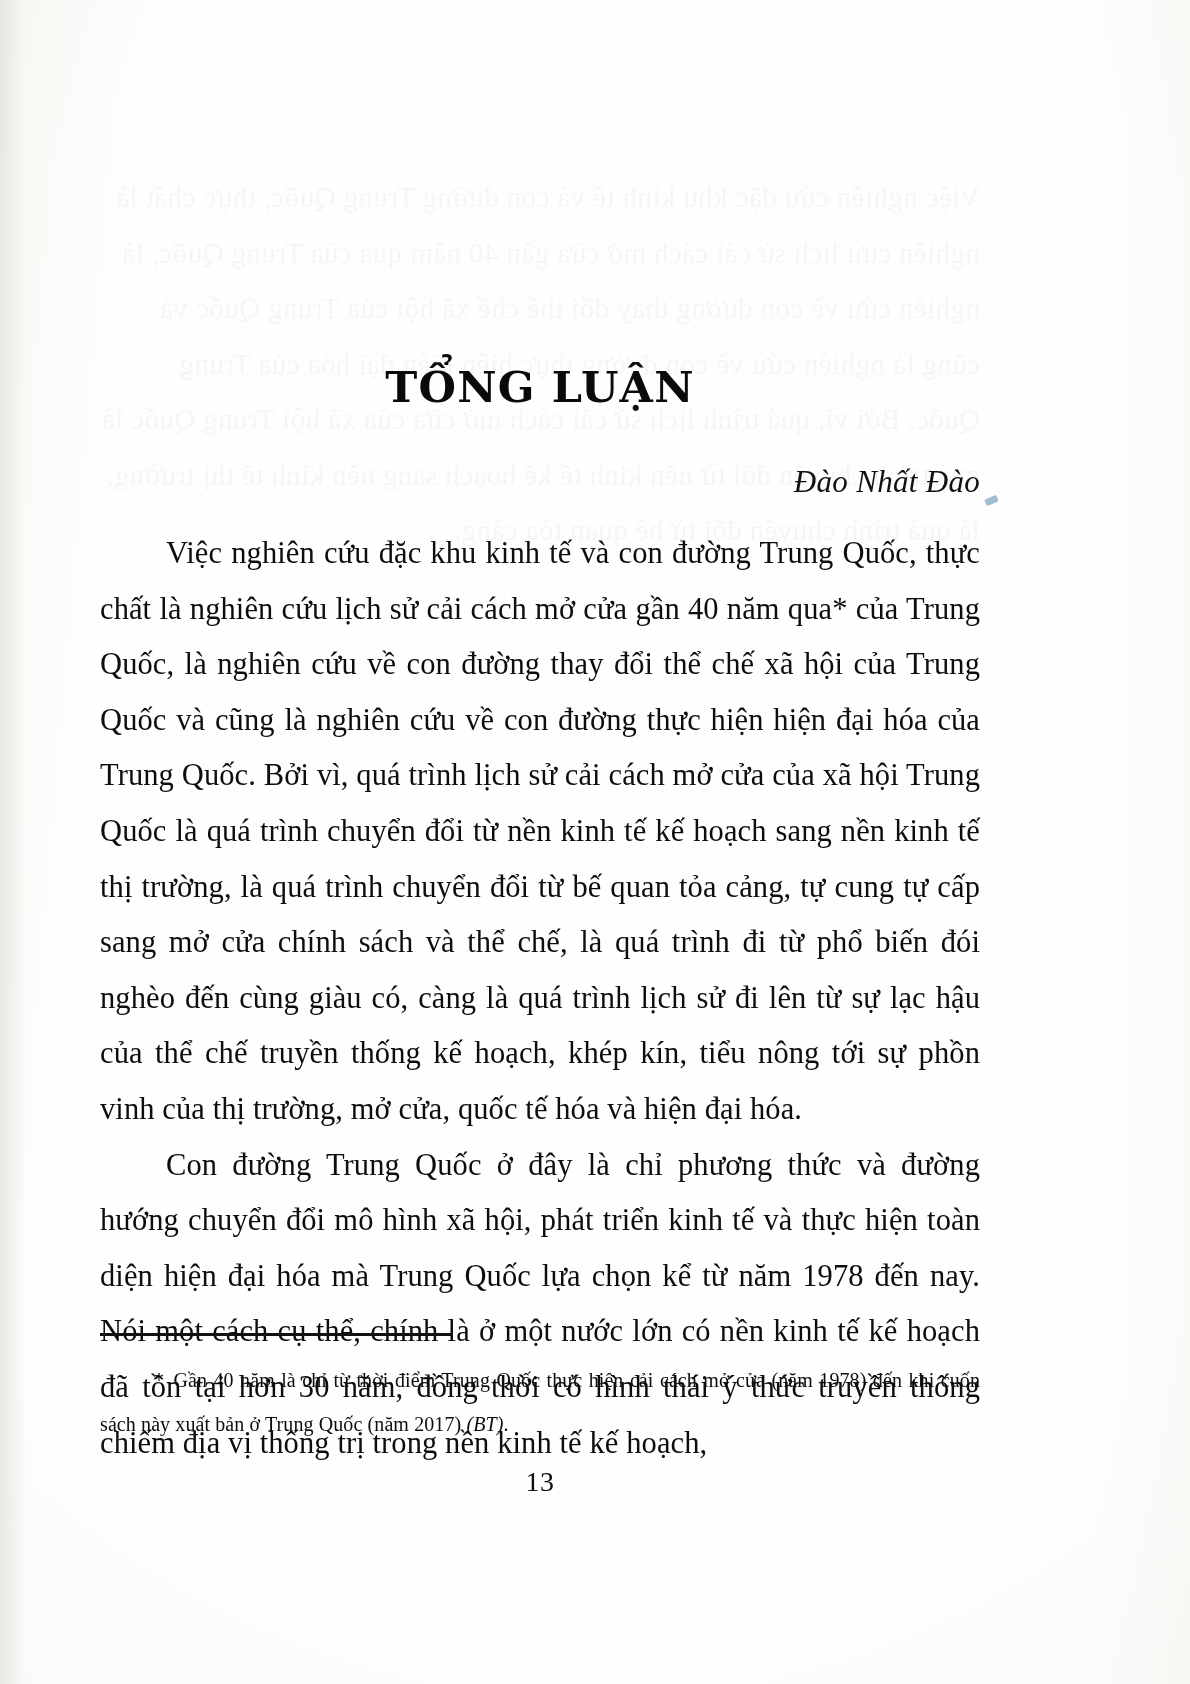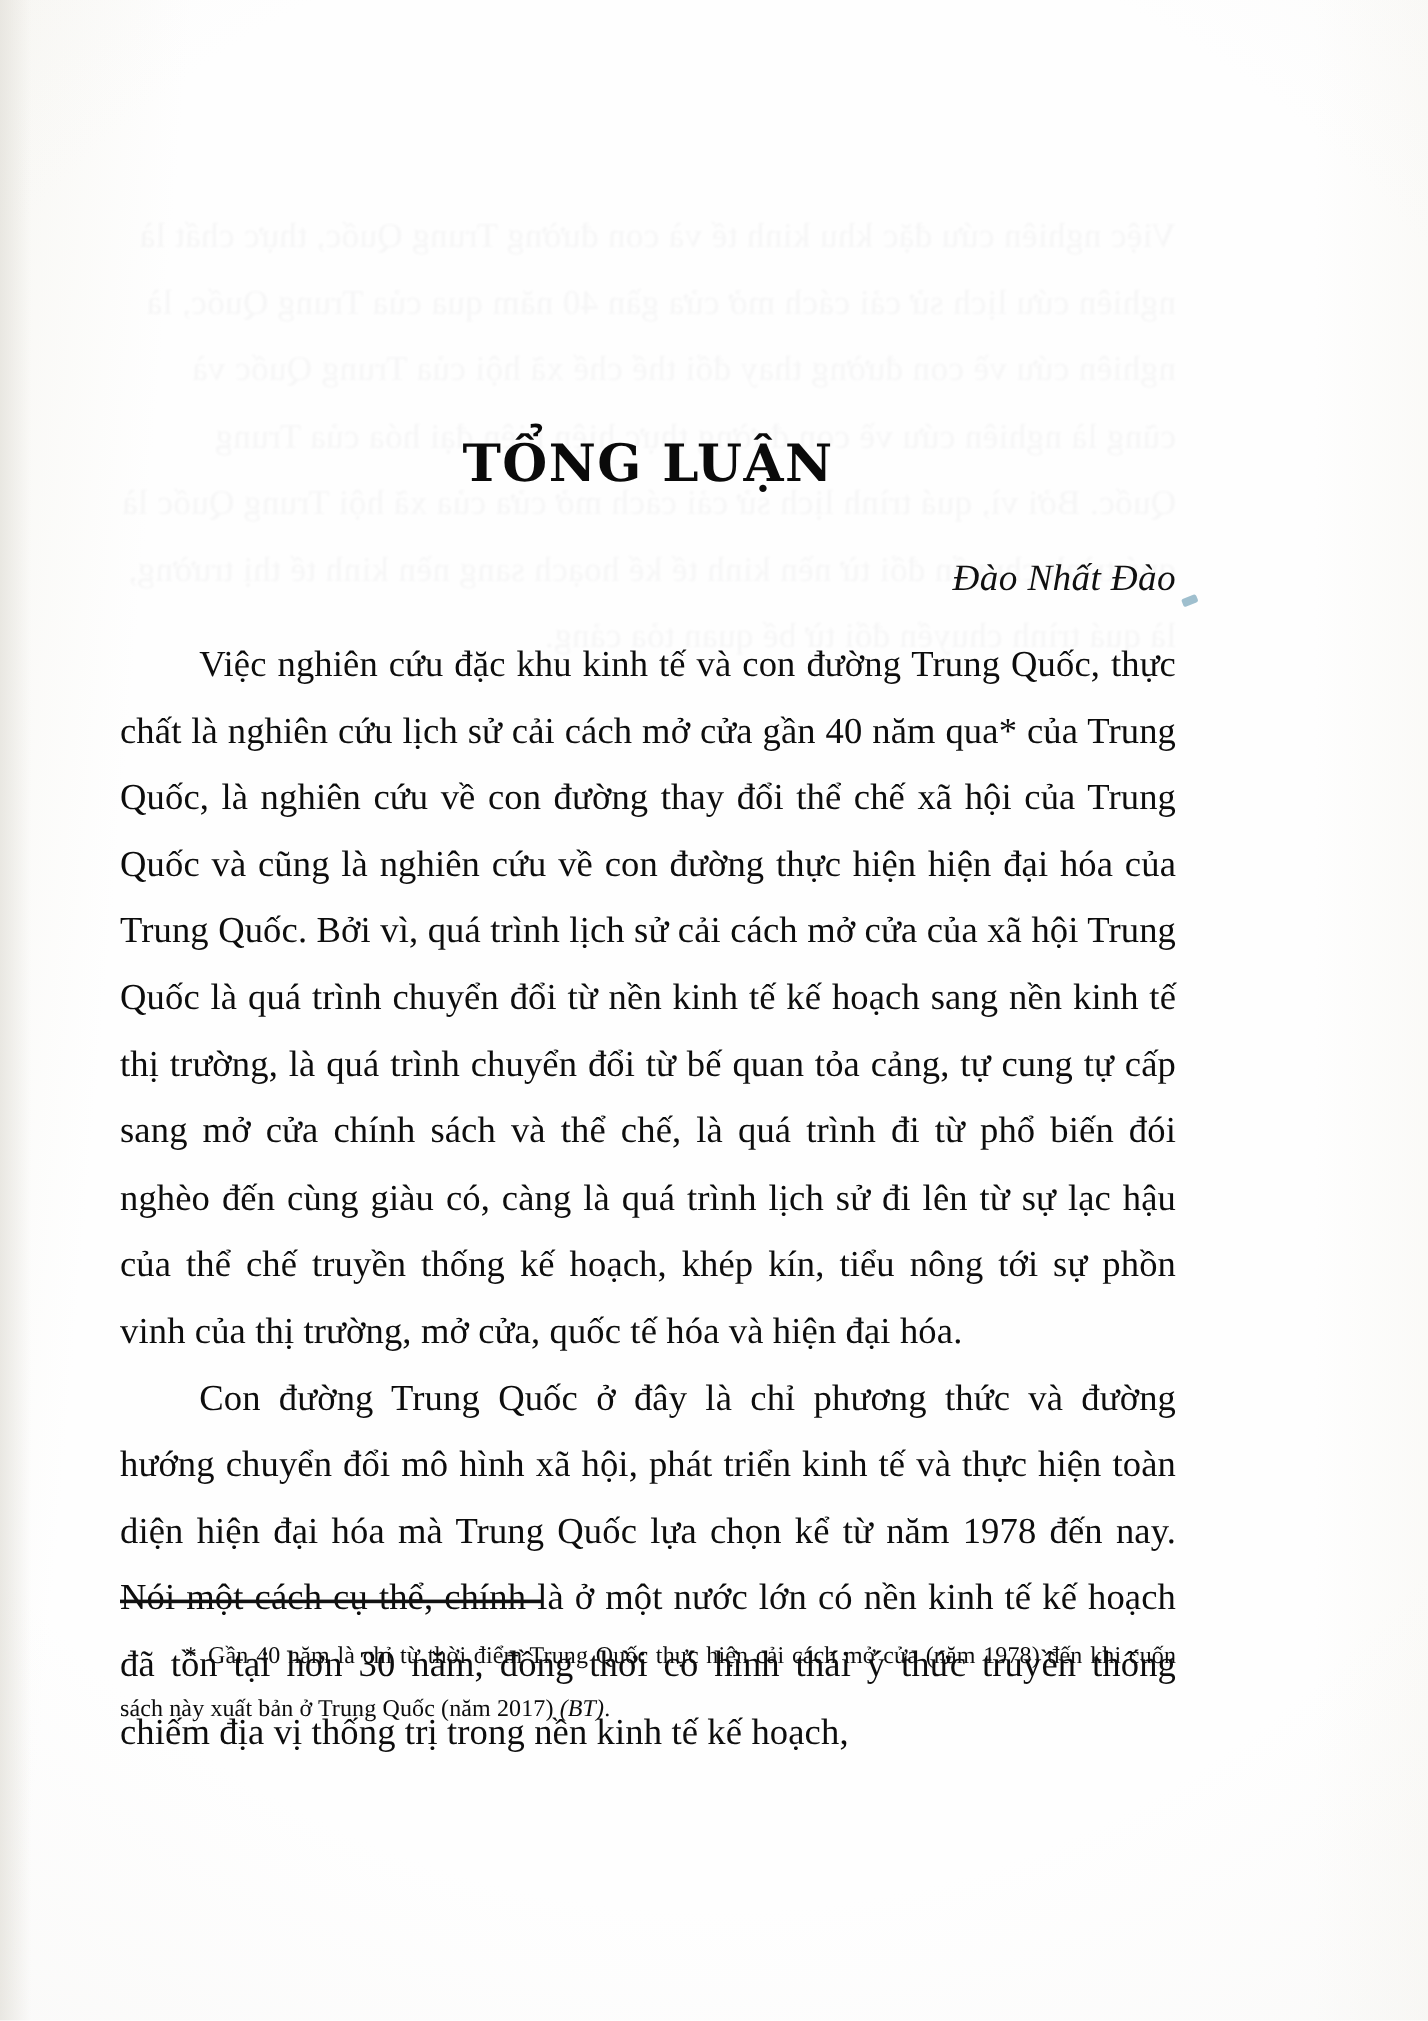--- a/index.html
+++ b/index.html
@@ -177,18 +177,19 @@
       <p class="para">Việc nghiên cứu đặc khu kinh tế và con đường Trung Quốc, thực chất là nghiên cứu lịch sử cải cách mở cửa gần 40 năm qua* của Trung Quốc, là nghiên cứu về con đường thay đổi thể chế xã hội của Trung Quốc và cũng là nghiên cứu về con đường thực hiện hiện đại hóa của Trung Quốc. Bởi vì, quá trình lịch sử cải cách mở cửa của xã hội Trung Quốc là quá trình chuyển đổi từ nền kinh tế kế hoạch sang nền kinh tế thị trường, là quá trình chuyển đổi từ bế quan tỏa cảng, tự cung tự cấp sang mở cửa chính sách và thể chế, là quá trình đi từ phổ biến đói nghèo đến cùng giàu có, càng là quá trình lịch sử đi lên từ sự lạc hậu của thể chế truyền thống kế hoạch, khép kín, tiểu nông tới sự phồn vinh của thị trường, mở cửa, quốc tế hóa và hiện đại hóa.</p>
       <p class="para">Con đường Trung Quốc ở đây là chỉ phương thức và đường hướng chuyển đổi mô hình xã hội, phát triển kinh tế và thực hiện toàn diện hiện đại hóa mà Trung Quốc lựa chọn kể từ năm 1978 đến nay. Nói một cách cụ thể, chính là ở một nước lớn có nền kinh tế kế hoạch đã tồn tại hơn 30 năm, đồng thời có hình thái ý thức truyền thống chiếm địa vị thống trị trong nền kinh tế kế hoạch,</p>
     </div>
 
     <div class="footnote-rule"></div>
 
     <p class="footnote">
       <span class="fn-mark">*</span><span> Gần 40 năm là chỉ từ thời điểm Trung Quốc thực hiện cải cách mở cửa (năm 1978) đến khi cuốn sách này xuất bản ở Trung Quốc (năm 2017) </span><span class="fn-bt">(BT)</span><span>.</span>
     </p>
 
+    <div class="page-number">13</div>
 
   </div>
 
   <div class="scan-speck"></div>
 
 </div>
 
 </body></html>

